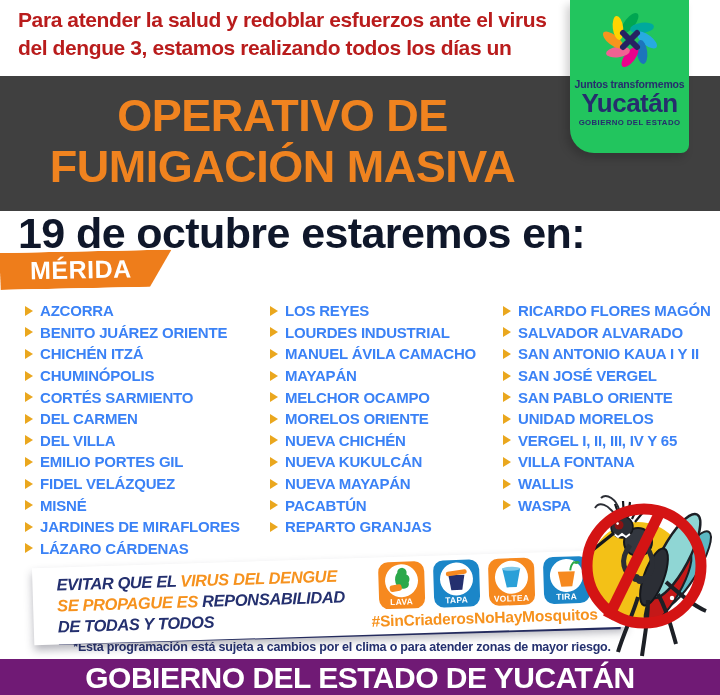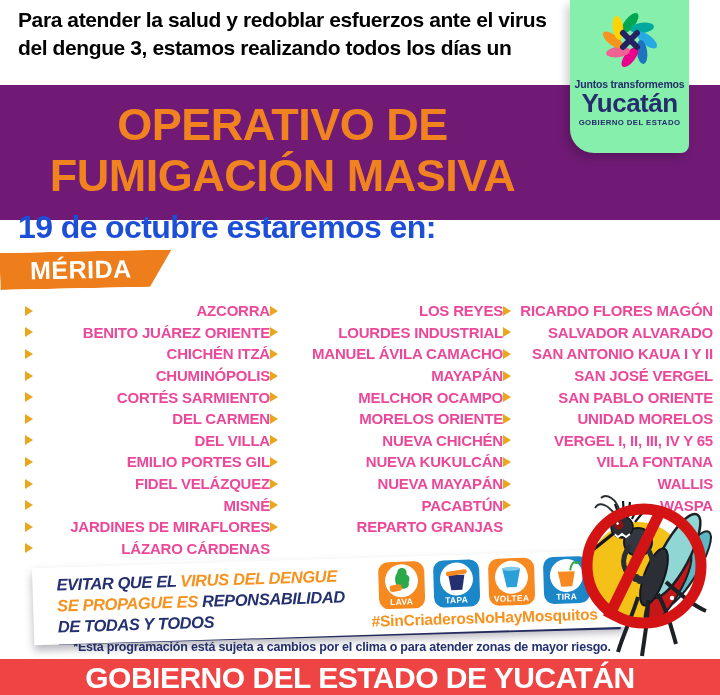--- a/index.html
+++ b/index.html
@@ -2,45 +2,45 @@
 <html><head>
 <meta charset="utf-8">
 <style>
   html,body{margin:0;padding:0;background:#e8e8e8;}
   .poster{
     position:relative;width:720px;height:695px;background:#ffffff;overflow:hidden;
     font-family:"Liberation Sans",sans-serif;margin:0 auto;
   }
   
   .intro{position:absolute;left:18px;top:6px;font-size:21px;font-weight:bold;
-    color:#000000;line-height:28px;letter-spacing:-0.4px;}
-  
-  .title-band{position:absolute;top:85px;left:0;width:720px;height:135px;background:#701a75;}
+    color:#b91c1c;line-height:28px;letter-spacing:-0.4px;}
+  
+  .title-band{position:absolute;top:76px;left:0;width:720px;height:135px;background:#404040;}
   .title{position:absolute;top:14px;left:0;width:565px;text-align:center;color:#f0831f;
     font-size:45px;font-weight:bold;line-height:51px;letter-spacing:-0.5px;white-space:nowrap;}
   
-  .logo-card{position:absolute;top:0;left:570px;width:119px;height:153px;background:#86efac;
+  .logo-card{position:absolute;top:0;left:570px;width:119px;height:153px;background:#22c55e;
     border-radius:0 0 8px 24px;box-shadow:-4px 5px 8px rgba(0,0,0,0.18);z-index:3;
     text-align:center;padding-top:4px;box-sizing:border-box;}
   .logo-tagline{font-size:10.5px;font-weight:bold;color:#262d6d;margin-top:-2px;letter-spacing:-0.2px;}
   .logo-name{font-size:26px;font-weight:bold;color:#262d6d;line-height:26px;letter-spacing:-0.5px;}
   .logo-sub{font-size:7.8px;font-weight:bold;color:#262d6d;letter-spacing:0.4px;margin-top:2px;}
   
-  .date-line{position:absolute;top:209px;left:18px;font-size:32px;font-weight:bold;
-    color:#1d4ed8;letter-spacing:-0.6px;white-space:nowrap;}
+  .date-line{position:absolute;top:209px;left:18px;font-size:43px;font-weight:bold;
+    color:#0f172a;letter-spacing:-0.6px;white-space:nowrap;}
   .city-badge{position:absolute;top:253px;left:0;width:172px;height:37px;background:#ee7d1b;
     clip-path:polygon(0 0,100% 0,87% 100%,0 100%);transform:rotate(-1.2deg);
     transform-origin:left center;color:#fff;font-size:25px;font-weight:bold;
     padding-left:30px;line-height:36px;letter-spacing:0.5px;box-sizing:border-box;}
   
   .columns{position:absolute;top:300px;left:25px;width:688px;display:flex;}
   .col{list-style:none;margin:0;padding:0;}
   .col1{width:245px;} .col2{width:233px;} .col3{width:210px;}
   .col li{display:flex;align-items:center;height:21.6px;font-size:15px;font-weight:bold;
-    color:#ec4899;letter-spacing:-0.2px;white-space:nowrap;justify-content:space-between;}
+    color:#3b82f6;letter-spacing:-0.2px;white-space:nowrap;}
   .chev{width:0;height:0;border-top:5px solid transparent;border-bottom:5px solid transparent;
     border-left:8px solid #eaa71e;margin-right:7px;flex:none;}
   
   .banner-navy{position:absolute;top:577px;left:58px;width:562px;height:60px;
     background:#242e6d;transform:rotate(-1.6deg);z-index:1;}
   .banner{position:absolute;top:559px;left:33px;width:592px;height:77px;background:#fff;
     transform:rotate(-1.8deg);box-shadow:0 5px 9px rgba(40,40,60,0.35);z-index:2;
     display:flex;align-items:center;box-sizing:border-box;}
   .banner-text{padding-left:24px;width:300px;font-style:italic;font-weight:bold;
     font-size:16.5px;line-height:21px;letter-spacing:-0.4px;white-space:nowrap;}
@@ -51,21 +51,21 @@
   .orange-bg{background:#f6891f;} .blue-bg{background:#1b86c8;}
   .icon svg{position:absolute;top:0;left:0;}
   .icon-label{position:absolute;bottom:2px;left:0;right:0;text-align:center;
     font-size:8.5px;font-weight:bold;color:#fff;letter-spacing:0.3px;}
   .hashtag{margin-top:3px;color:#f6921e;font-size:15.5px;font-weight:bold;letter-spacing:-0.2px;}
   
   .mosquito{position:absolute;left:572px;top:482px;z-index:4;}
   
   .fineprint{position:absolute;top:640px;left:0;width:684px;text-align:center;
     font-size:12.5px;font-weight:bold;color:#24306f;letter-spacing:-0.2px;}
-  .footer-band{position:absolute;bottom:0;left:0;width:720px;height:36px;background:#ef4444;
+  .footer-band{position:absolute;bottom:0;left:0;width:720px;height:36px;background:#701a75;
     text-align:center;z-index:5;}
   .footer-band span{color:#fff;font-size:30px;font-weight:bold;line-height:38px;letter-spacing:-0.5px;}
 </style>
 </head>
 <body>
 
 <div class="poster">
 
   <div class="intro">
     <div>Para atender la salud y redoblar esfuerzos ante el virus</div>

